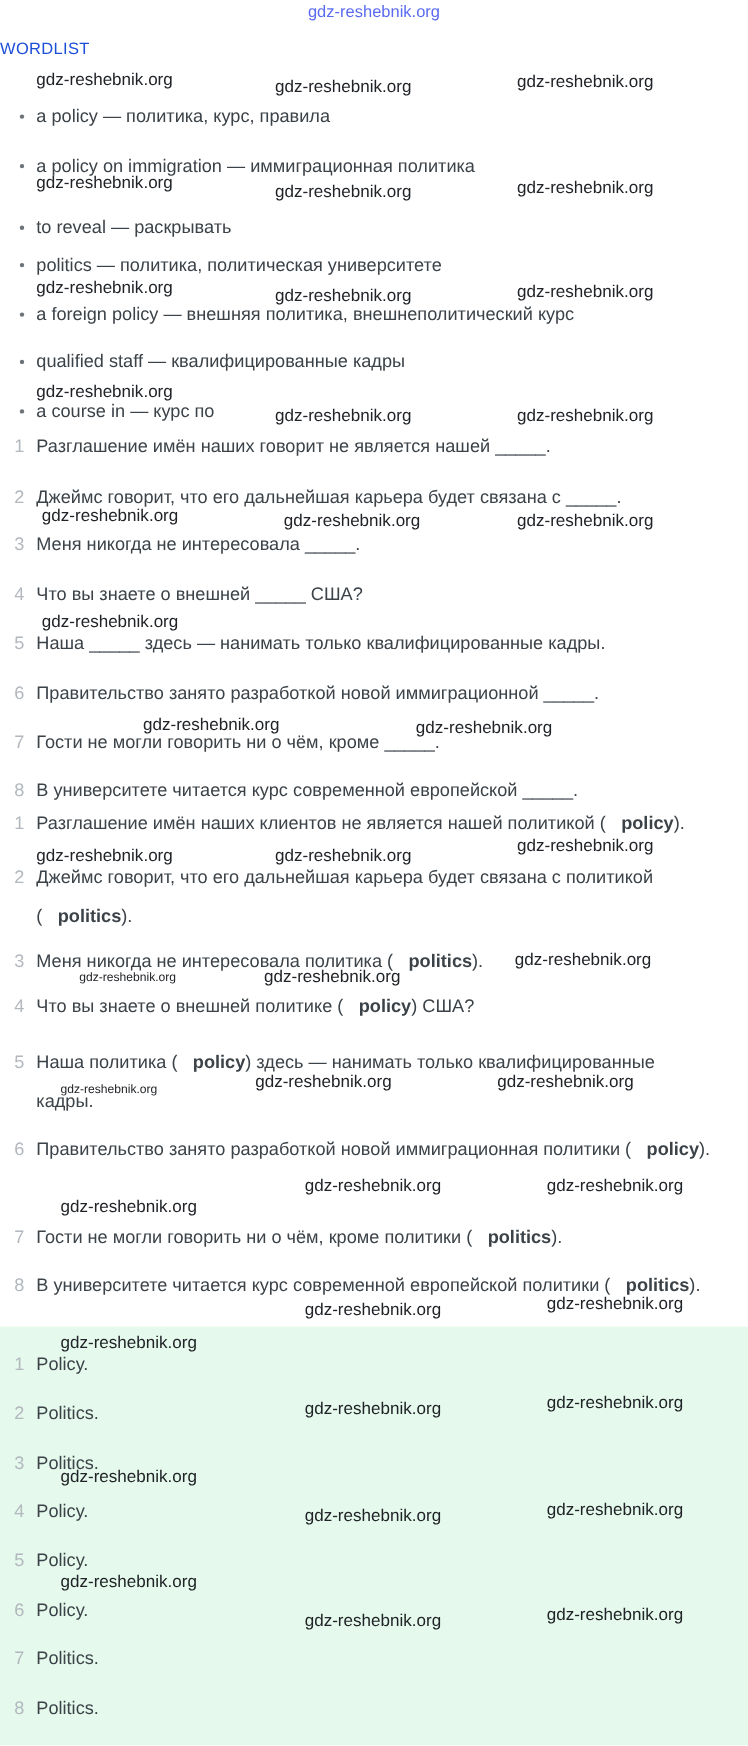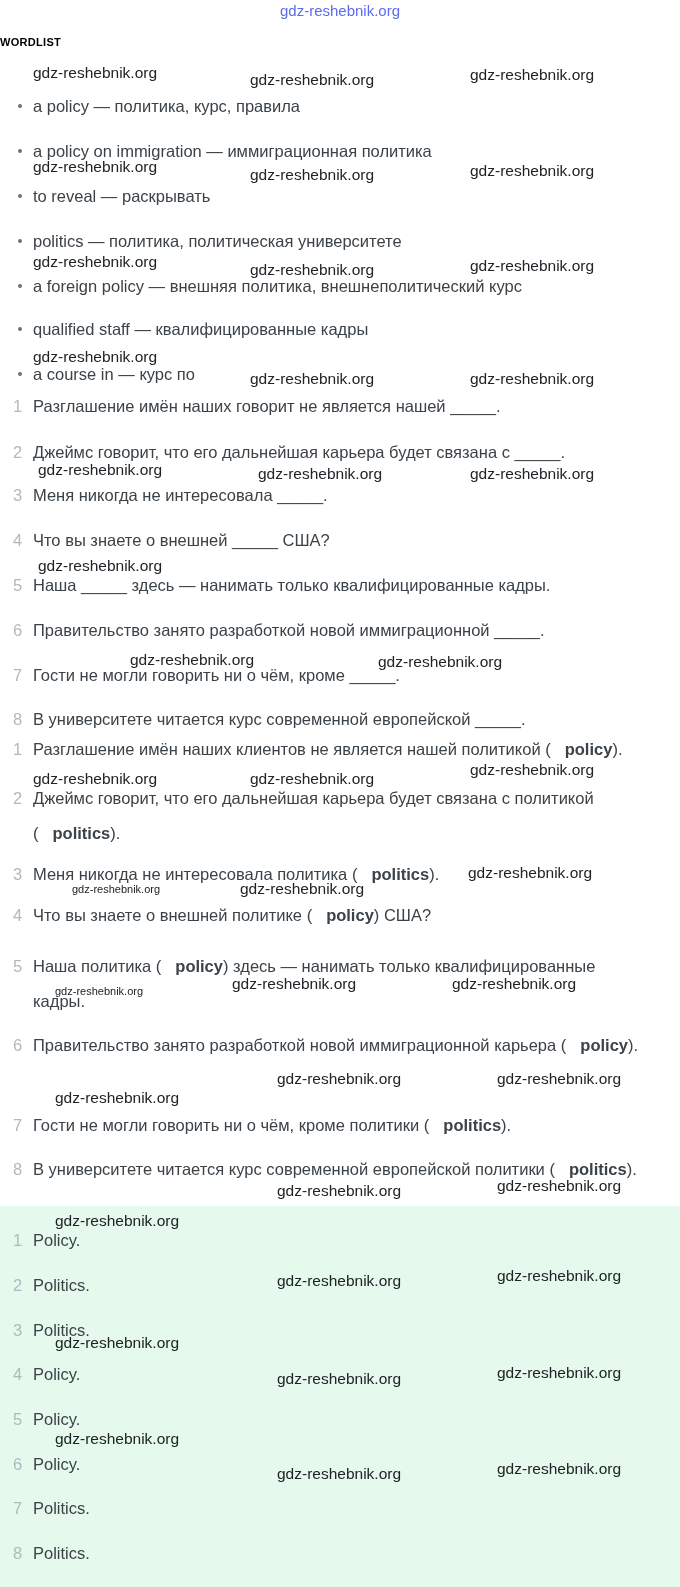--- a/index.html
+++ b/index.html
@@ -2,21 +2,21 @@
 <html><head>
 <meta charset="utf-8">
 <style>
   * { margin:0; padding:0; box-sizing:border-box; }
   html,body { background:#ffffff; }
   body { font-family:"Liberation Sans", sans-serif; }
   .page { position:relative; width:680px; height:1587px; background:#ffffff; overflow:hidden; }
 
   .green-bg { position:absolute; left:0; top:1206px; width:680px; height:381px; background:#e5f9ec; z-index:0; }
 
-  .header { position:absolute; left:0; top:36px; font-size:11px; font-weight:700; color:#000000; letter-spacing:.3px; z-index:1; }
+  .header { position:absolute; left:0; top:36px; font-size:15px; font-weight:400; color:#1d4ed8; letter-spacing:.3px; z-index:1; }
 
   .row { position:absolute; left:0; width:652px; padding-left:33px; padding-right:6px;
          font-size:16.5px; line-height:35px; color:#3b4248; z-index:1; }
   .row .num { position:absolute; left:13px; top:0; color:#b2b8be; }
   .row b { font-weight:700;margin-left:14px; }
   .bullet { position:absolute; left:18px; top:15px; width:4px; height:4px; border-radius:50%; background:#6d7277; }
 
   .wm { position:absolute; font-size:15.5px; line-height:20px; color:#202327; white-space:nowrap; z-index:2; }
   .wm.small { font-size:11px; line-height:14px; }
   .wm-top { left:0; right:0; top:2px; text-align:center; font-size:15px; text-decoration:none; color:#5a6bf0; z-index:3; position:absolute; white-space:nowrap; }
@@ -70,21 +70,21 @@
   <span class="wm" style="left:55px;top:1333px">gdz-reshebnik.org</span>
   <span class="wm" style="left:497px;top:1363px">gdz-reshebnik.org</span>
   <span class="wm" style="left:277px;top:1369px">gdz-reshebnik.org</span>
   <span class="wm" style="left:55px;top:1429px">gdz-reshebnik.org</span>
   <span class="wm" style="left:497px;top:1459px">gdz-reshebnik.org</span>
   <span class="wm" style="left:277px;top:1464px">gdz-reshebnik.org</span>
 
   <section>
     <div class="row" style="top:89px"><span class="bullet"></span><span>a policy — политика, курс, правила</span></div>
     <div class="row" style="top:134px"><span class="bullet"></span><span>a policy on immigration — иммиграционная политика</span></div>
-    <div class="row" style="top:179px"><span class="bullet"></span><span>to reveal — раскрывать</span></div>
+    <div class="row" style="top:190px"><span class="bullet"></span><span>to reveal — раскрывать</span></div>
     <div class="row" style="top:224px"><span class="bullet"></span><span>politics — политика, политическая университете</span></div>
     <div class="row" style="top:269px"><span class="bullet"></span><span>a foreign policy — внешняя политика, внешнеполитический курс</span></div>
     <div class="row" style="top:312px"><span class="bullet"></span><span>qualified staff — квалифицированные кадры</span></div>
     <div class="row" style="top:357px"><span class="bullet"></span><span>a course in — курс по</span></div>
   </section>
 
   <section>
     <div class="row" style="top:389px"><span class="num">1</span><span>Разглашение имён наших говорит не является нашей _____.</span></div>
     <div class="row" style="top:435px"><span class="num">2</span><span>Джеймс говорит, что его дальнейшая карьера будет связана с _____.</span></div>
     <div class="row" style="top:478px"><span class="num">3</span><span>Меня никогда не интересовала _____.</span></div>
@@ -94,21 +94,21 @@
     <div class="row" style="top:658px"><span class="num">7</span><span>Гости не могли говорить ни о чём, кроме _____.</span></div>
     <div class="row" style="top:702px"><span class="num">8</span><span>В университете читается курс современной европейской _____.</span></div>
   </section>
 
   <section>
     <div class="row" style="top:732px"><span class="num">1</span><span><span>Разглашение имён наших клиентов не является нашей политикой (</span><b>policy</b><span>).</span></span></div>
     <div class="row" style="top:781px"><span class="num">2</span><span><span>Джеймс говорит, что его дальнейшая карьера будет связана с политикой (</span><b>politics</b><span>).</span></span></div>
     <div class="row" style="top:857px"><span class="num">3</span><span><span>Меня никогда не интересовала политика (</span><b>politics</b><span>).</span></span></div>
     <div class="row" style="top:898px"><span class="num">4</span><span><span>Что вы знаете о внешней политике (</span><b>policy</b><span>) США?</span></span></div>
     <div class="row" style="top:949px"><span class="num">5</span><span><span>Наша политика (</span><b>policy</b><span>) здесь — нанимать только квалифицированные кадры.</span></span></div>
-    <div class="row" style="top:1028px"><span class="num">6</span><span><span>Правительство занято разработкой новой иммиграционной карьера (</span><b>policy</b><span>).</span></span></div>
+    <div class="row" style="top:1028px"><span class="num">6</span><span><span>Правительство занято разработкой новой иммиграционная политики (</span><b>policy</b><span>).</span></span></div>
     <div class="row" style="top:1108px"><span class="num">7</span><span><span>Гости не могли говорить ни о чём, кроме политики (</span><b>politics</b><span>).</span></span></div>
     <div class="row" style="top:1152px"><span class="num">8</span><span><span>В университете читается курс современной европейской политики (</span><b>politics</b><span>).</span></span></div>
   </section>
 
   <section>
     <div class="row" style="top:1223px"><span class="num">1</span><span>Policy.</span></div>
     <div class="row" style="top:1268px"><span class="num">2</span><span>Politics.</span></div>
     <div class="row" style="top:1313px"><span class="num">3</span><span>Politics.</span></div>
     <div class="row" style="top:1357px"><span class="num">4</span><span>Policy.</span></div>
     <div class="row" style="top:1402px"><span class="num">5</span><span>Policy.</span></div>

